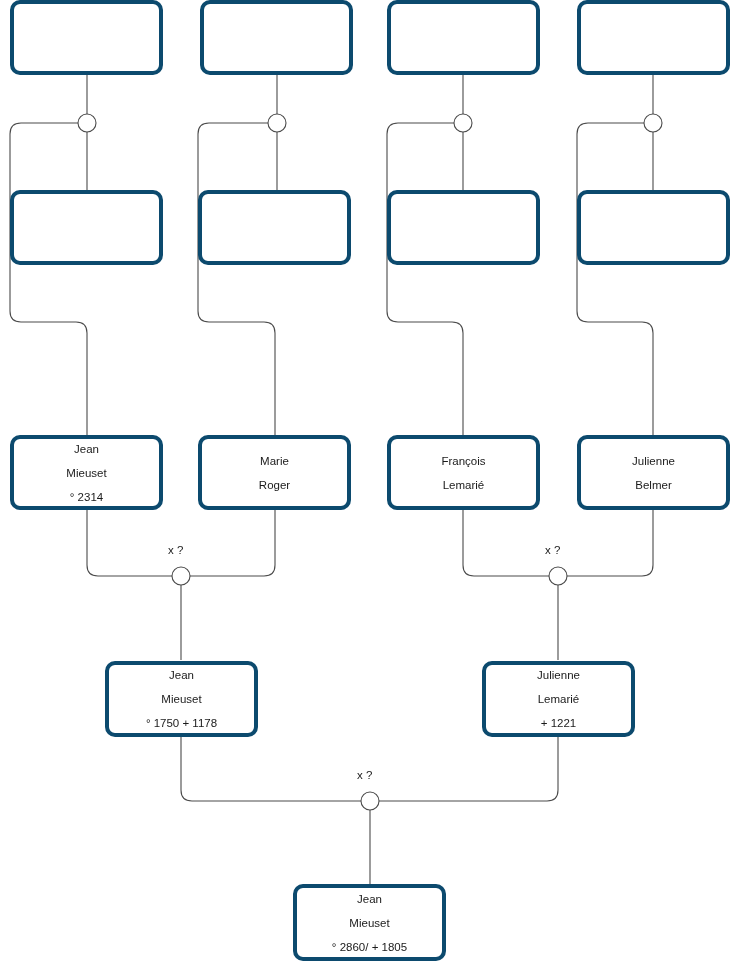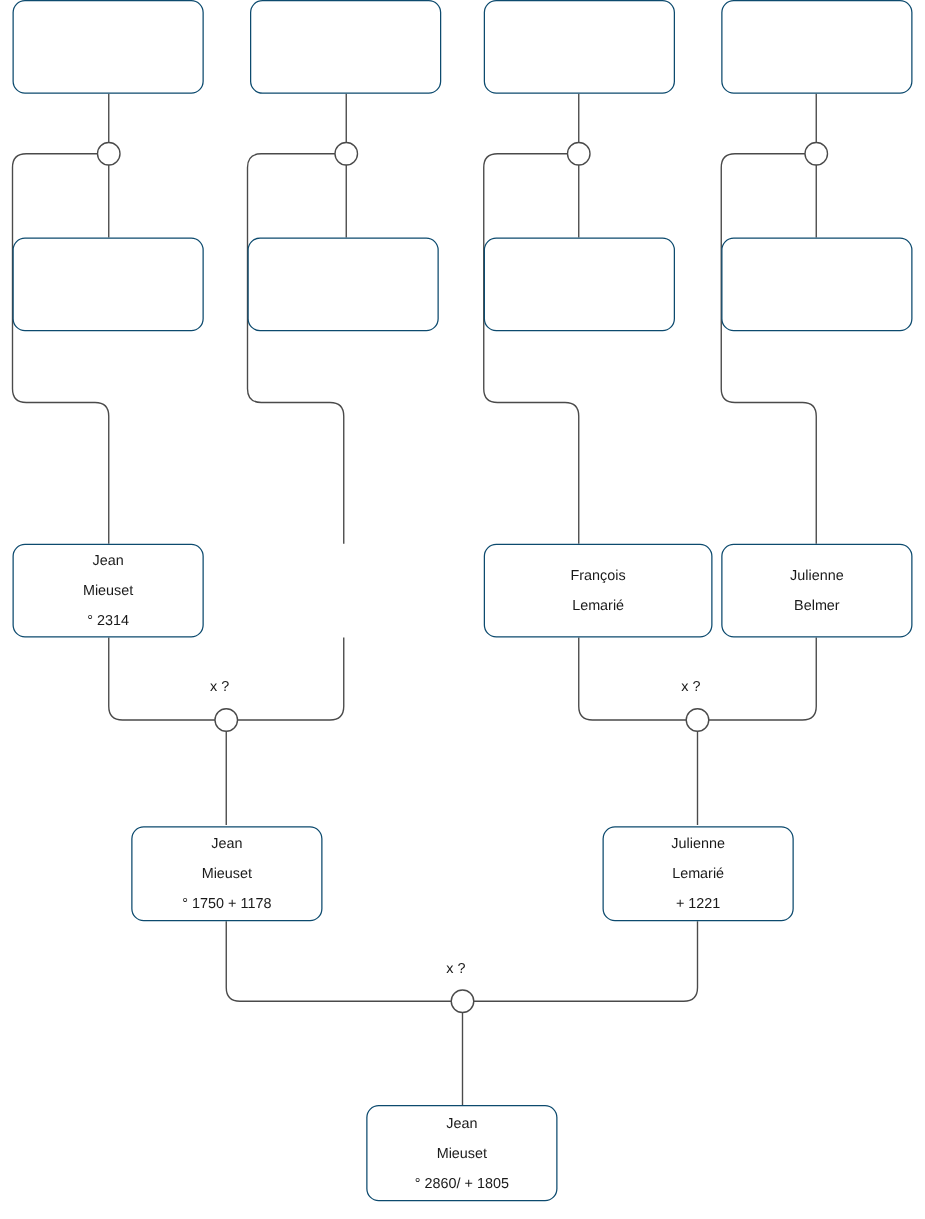--- a/index.html
+++ b/index.html
@@ -20,21 +20,21 @@
   #tree-svg {
     position: absolute;
     left: 0;
     top: 0;
     width: 740px;
     height: 975px;
   }
   .person-box {
     position: absolute;
     box-sizing: border-box;
-    border: 1px solid #0c4a6e;
+    border: 4px solid #0c4a6e;
     border-radius: 10px;
     background: #ffffff;
     display: flex;
     flex-direction: column;
     align-items: center;
     justify-content: center;
     color: #1a1a1a;
     font-size: 11.5px;
     line-height: 1;
     z-index: 3;
@@ -151,21 +151,26 @@
     
     
     
   </div>
 
   <div class="person-box" style="left:10px; top:435px; width:153px; height:75px;">
     <span class="person-line">Jean</span>
     <span class="person-line">Mieuset</span>
     <span class="person-line">° 2314</span>
   </div>
-  <div class="person-box" style="left:387px; top:435px; width:183px; height:75px;">
+  <div class="person-box" style="left:198px; top:435px; width:153px; height:75px;">
+    <span class="person-line">Marie</span>
+    <span class="person-line">Roger</span>
+
+  </div>
+  <div class="person-box" style="left:387px; top:435px; width:153px; height:75px;">
     <span class="person-line">François</span>
     <span class="person-line">Lemarié</span>
 
   </div>
   <div class="person-box" style="left:577px; top:435px; width:153px; height:75px;">
     <span class="person-line">Julienne</span>
     <span class="person-line">Belmer</span>
 
   </div>
 

